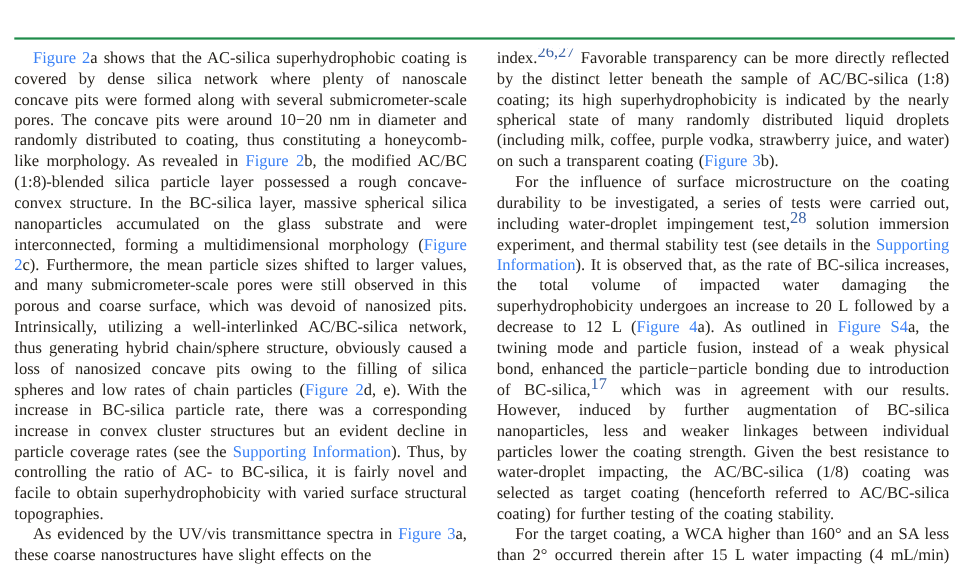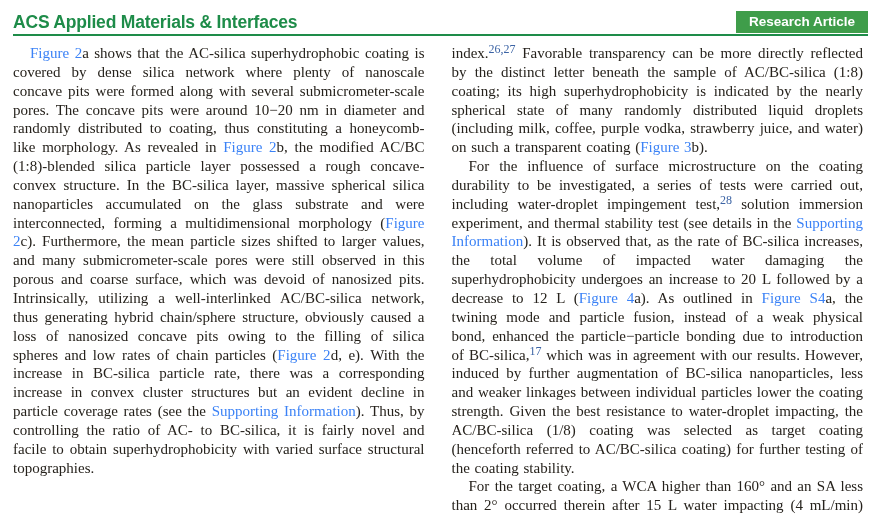--- a/index.html
+++ b/index.html
@@ -47,39 +47,36 @@
   p.para {
     margin: 0; padding: 0;
     font-size: 15px; line-height: 18.85px;
     text-align: justify;
     word-spacing: 1px;
   }
   p.para.indent { text-indent: 17px; }
   .link { color: #3b82f6; cursor: pointer; }
   .suplink {
     color: #3b63a4; cursor: pointer;
-    font-size: 12px; line-height: 0;
+    font-size: 15px; line-height: 0;
     position: relative; top: -5px;
   }
 </style>
 </head>
 <body>
 
 <div class="page">
 
-  <div class="header">
-    <div class="journal-title">ACS Applied Materials &amp; Interfaces</div>
-    <div class="badge">Research Article</div>
-  </div>
 
   <div class="rule"></div>
 
   <div class="columns">
     <div class="col" id="col-left">
         <p class="para indent"><span class="link">Figure 2</span><span>a shows that the AC-silica superhydrophobic coating is covered by dense silica network where plenty of nanoscale concave pits were formed along with several submicrometer-scale pores. The concave pits were around 10−20 nm in diameter and randomly distributed to coating, thus constituting a honeycomb-like morphology. As revealed in </span><span class="link">Figure 2</span><span>b, the modified AC/BC (1:8)-blended silica particle layer possessed a rough concave-convex structure. In the BC-silica layer, massive spherical silica nanoparticles accumulated on the glass substrate and were interconnected, forming a multidimensional morphology (</span><span class="link">Figure 2</span><span>c). Furthermore, the mean particle sizes shifted to larger values, and many submicrometer-scale pores were still observed in this porous and coarse surface, which was devoid of nanosized pits. Intrinsically, utilizing a well-interlinked AC/BC-silica network, thus generating hybrid chain/sphere structure, obviously caused a loss of nanosized concave pits owing to the filling of silica spheres and low rates of chain particles (</span><span class="link">Figure 2</span><span>d, e). With the increase in BC-silica particle rate, there was a corresponding increase in convex cluster structures but an evident decline in particle coverage rates (see the </span><span class="link">Supporting Information</span><span>). Thus, by controlling the ratio of AC- to BC-silica, it is fairly novel and facile to obtain superhydrophobicity with varied surface structural topographies.</span></p>
+        <p class="para indent"><span>As evidenced by the UV/vis transmittance spectra in </span><span class="link">Figure 3</span><span>a, these coarse nanostructures have slight effects on the</span></p>
       </div>
     <div class="col" id="col-right">
         <p class="para"><span>index.</span><span class="suplink">26,27</span><span> Favorable transparency can be more directly reflected by the distinct letter beneath the sample of AC/BC-silica (1:8) coating; its high superhydrophobicity is indicated by the nearly spherical state of many randomly distributed liquid droplets (including milk, coffee, purple vodka, strawberry juice, and water) on such a transparent coating (</span><span class="link">Figure 3</span><span>b).</span></p>
         <p class="para indent"><span>For the influence of surface microstructure on the coating durability to be investigated, a series of tests were carried out, including water-droplet impingement test,</span><span class="suplink">28</span><span> solution immersion experiment, and thermal stability test (see details in the </span><span class="link">Supporting Information</span><span>). It is observed that, as the rate of BC-silica increases, the total volume of impacted water damaging the superhydrophobicity undergoes an increase to 20 L followed by a decrease to 12 L (</span><span class="link">Figure 4</span><span>a). As outlined in </span><span class="link">Figure S4</span><span>a, the twining mode and particle fusion, instead of a weak physical bond, enhanced the particle−particle bonding due to introduction of BC-silica,</span><span class="suplink">17</span><span> which was in agreement with our results. However, induced by further augmentation of BC-silica nanoparticles, less and weaker linkages between individual particles lower the coating strength. Given the best resistance to water-droplet impacting, the AC/BC-silica (1/8) coating was selected as target coating (henceforth referred to AC/BC-silica coating) for further testing of the coating stability.</span></p>
         <p class="para indent"><span>For the target coating, a WCA higher than 160° and an SA less than 2° occurred therein after 15 L water impacting (4 mL/min) and the</span></p>
       </div>
   </div>
 
 </div>
 

